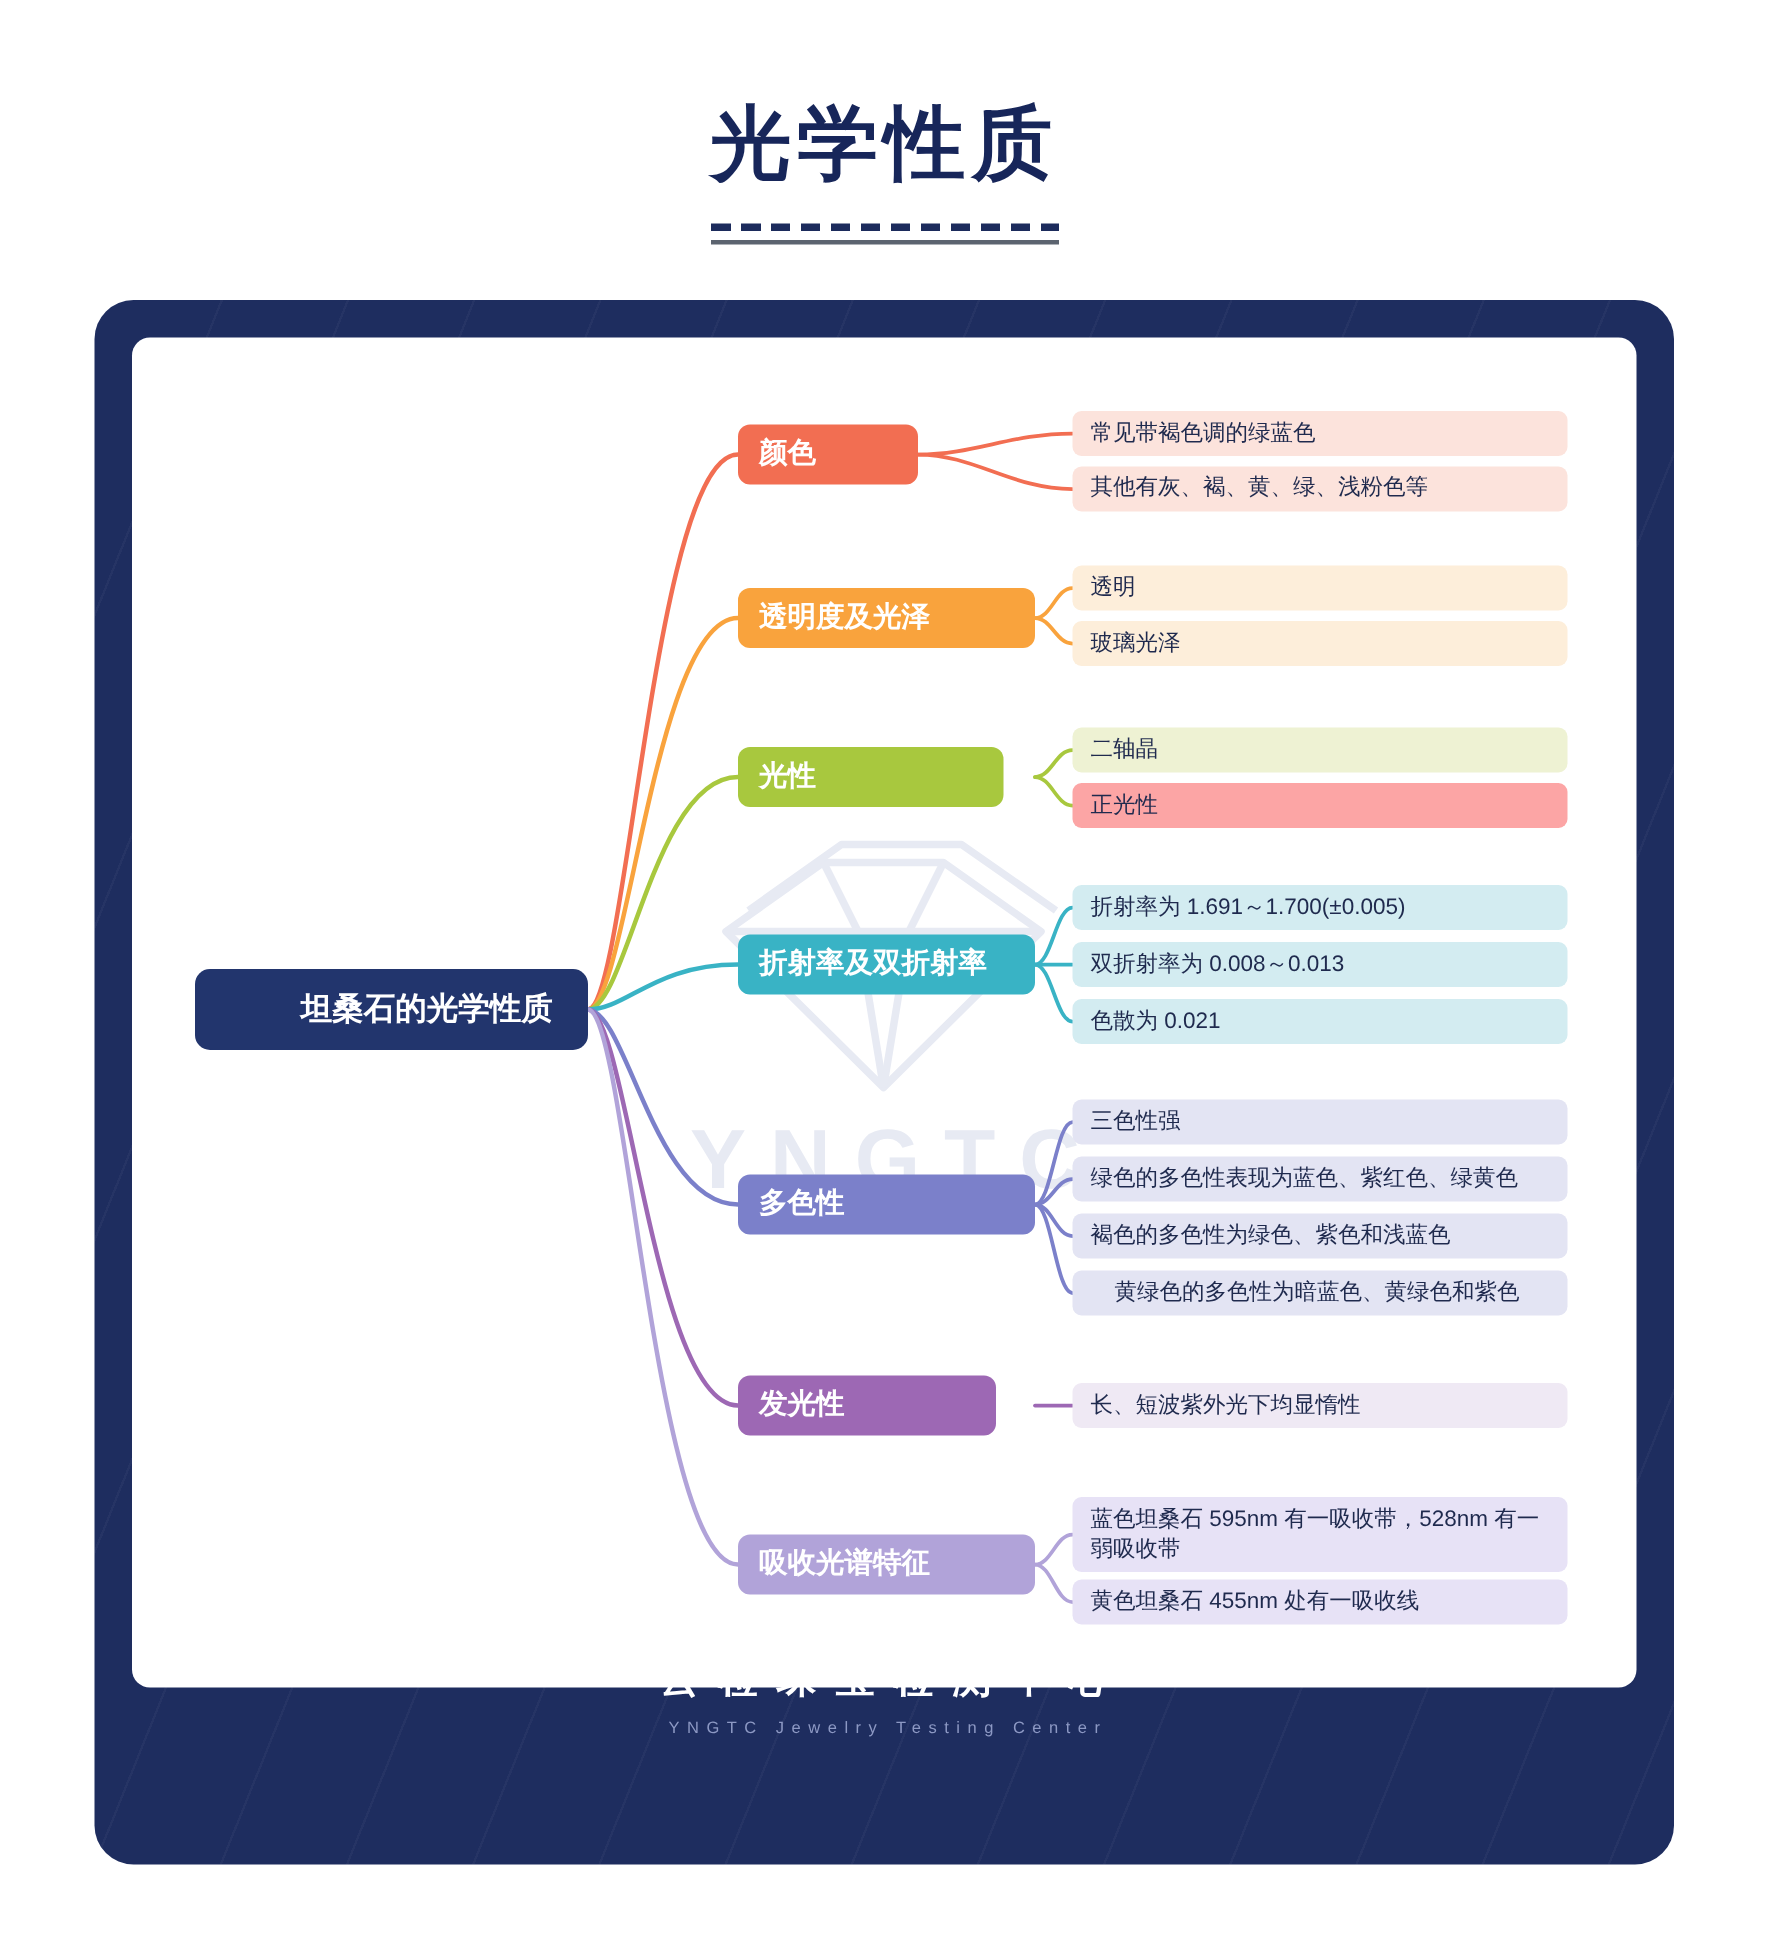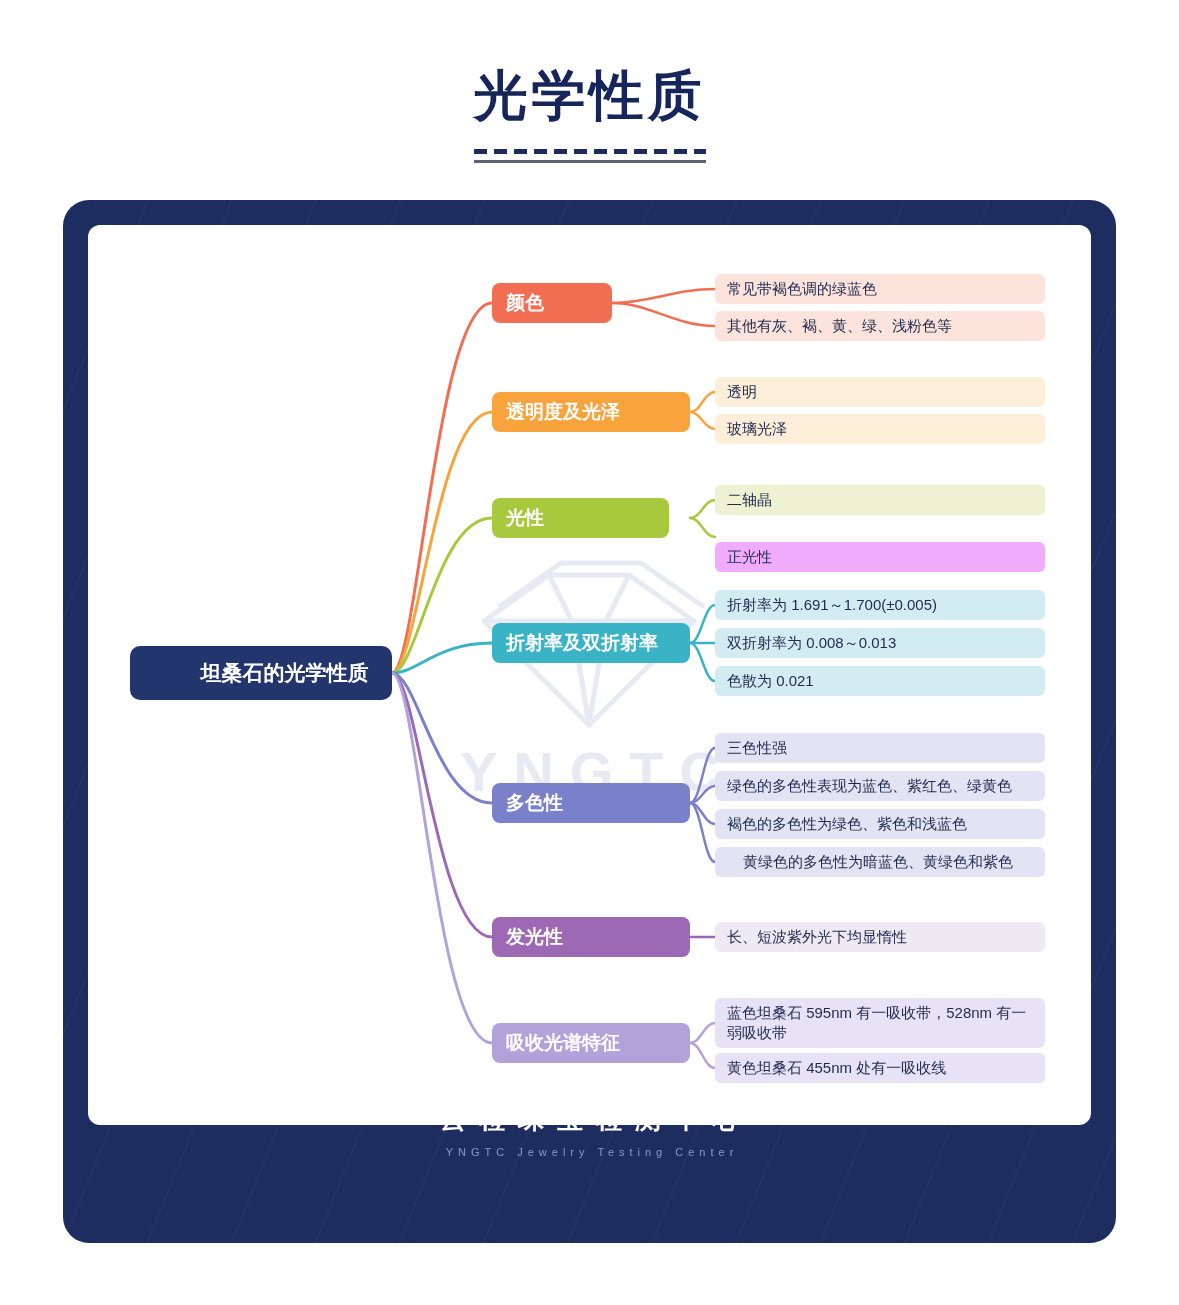--- a/index.html
+++ b/index.html
@@ -110,31 +110,31 @@
         </g>
       </svg>
 
       <div class="node root" style="background: rgb(34, 53, 109);">坦桑石的光学性质</div>
 
       <div class="node branch" style="top: 58px; width: 120px; background: rgb(242, 110, 82);">颜色</div>
       <div class="node branch" style="top: 167px; width: 198px; background: rgb(249, 163, 61);">透明度及光泽</div>
       <div class="node branch" style="top: 273px; width: 177px; background: rgb(168, 200, 62);">光性</div>
       <div class="node branch" style="top: 398px; width: 198px; background: rgb(57, 179, 197);">折射率及双折射率</div>
       <div class="node branch" style="top: 558px; width: 198px; background: rgb(123, 128, 202);">多色性</div>
-      <div class="node branch" style="top: 692px; width: 198px; background: rgb(157, 104, 180);">发光性</div>
+      <div class="node branch" style="top: 692px; width: 172px; background: rgb(157, 104, 180);">发光性</div>
       <div class="node branch" style="top: 798px; width: 198px; background: rgb(177, 163, 217);">吸收光谱特征</div>
 
       <div class="leaf" style="top: 49px; background: rgb(252, 227, 220);">常见带褐色调的绿蓝色</div>
-      <div class="leaf" style="top: 86px; background: rgb(252, 227, 220);">其他有灰、褐、黄、绿、浅粉色等</div>
+      <div class="leaf" style="top: 86px; background: rgb(252, 227, 220); font-family: Liberation Mono, monospace;">其他有灰、褐、黄、绿、浅粉色等</div>
 
       <div class="leaf" style="top: 152px; background: rgb(253, 238, 218);">透明</div>
       <div class="leaf" style="top: 189px; background: rgb(253, 238, 218);">玻璃光泽</div>
 
       <div class="leaf" style="top: 260px; background: rgb(238, 242, 211);">二轴晶</div>
-      <div class="leaf" style="top: 297px; background: #f0abfc; margin-top: 20px;">正光性</div>
+      <div class="leaf" style="top: 297px; background: #fca5a5;">正光性</div>
 
       <div class="leaf" style="top: 365px; background: rgb(211, 236, 241);">折射率为 1.691～1.700(±0.005)</div>
       <div class="leaf" style="top: 403px; background: rgb(211, 236, 241);">双折射率为 0.008～0.013</div>
       <div class="leaf" style="top: 441px; background: rgb(211, 236, 241);">色散为 0.021</div>
 
       <div class="leaf" style="top: 546px; background: rgb(227, 228, 243);">绿色的多色性表现为蓝色、紫红色、绿黄色</div>
       <div class="leaf" style="top: 508px; background: rgb(227, 228, 243);">三色性强</div>
       <div class="leaf" style="top: 584px; background: rgb(227, 228, 243);">褐色的多色性为绿色、紫色和浅蓝色</div>
       <div class="leaf" style="top: 622px; background: rgb(227, 228, 243); padding-left: 28px;">黄绿色的多色性为暗蓝色、黄绿色和紫色</div>
 

